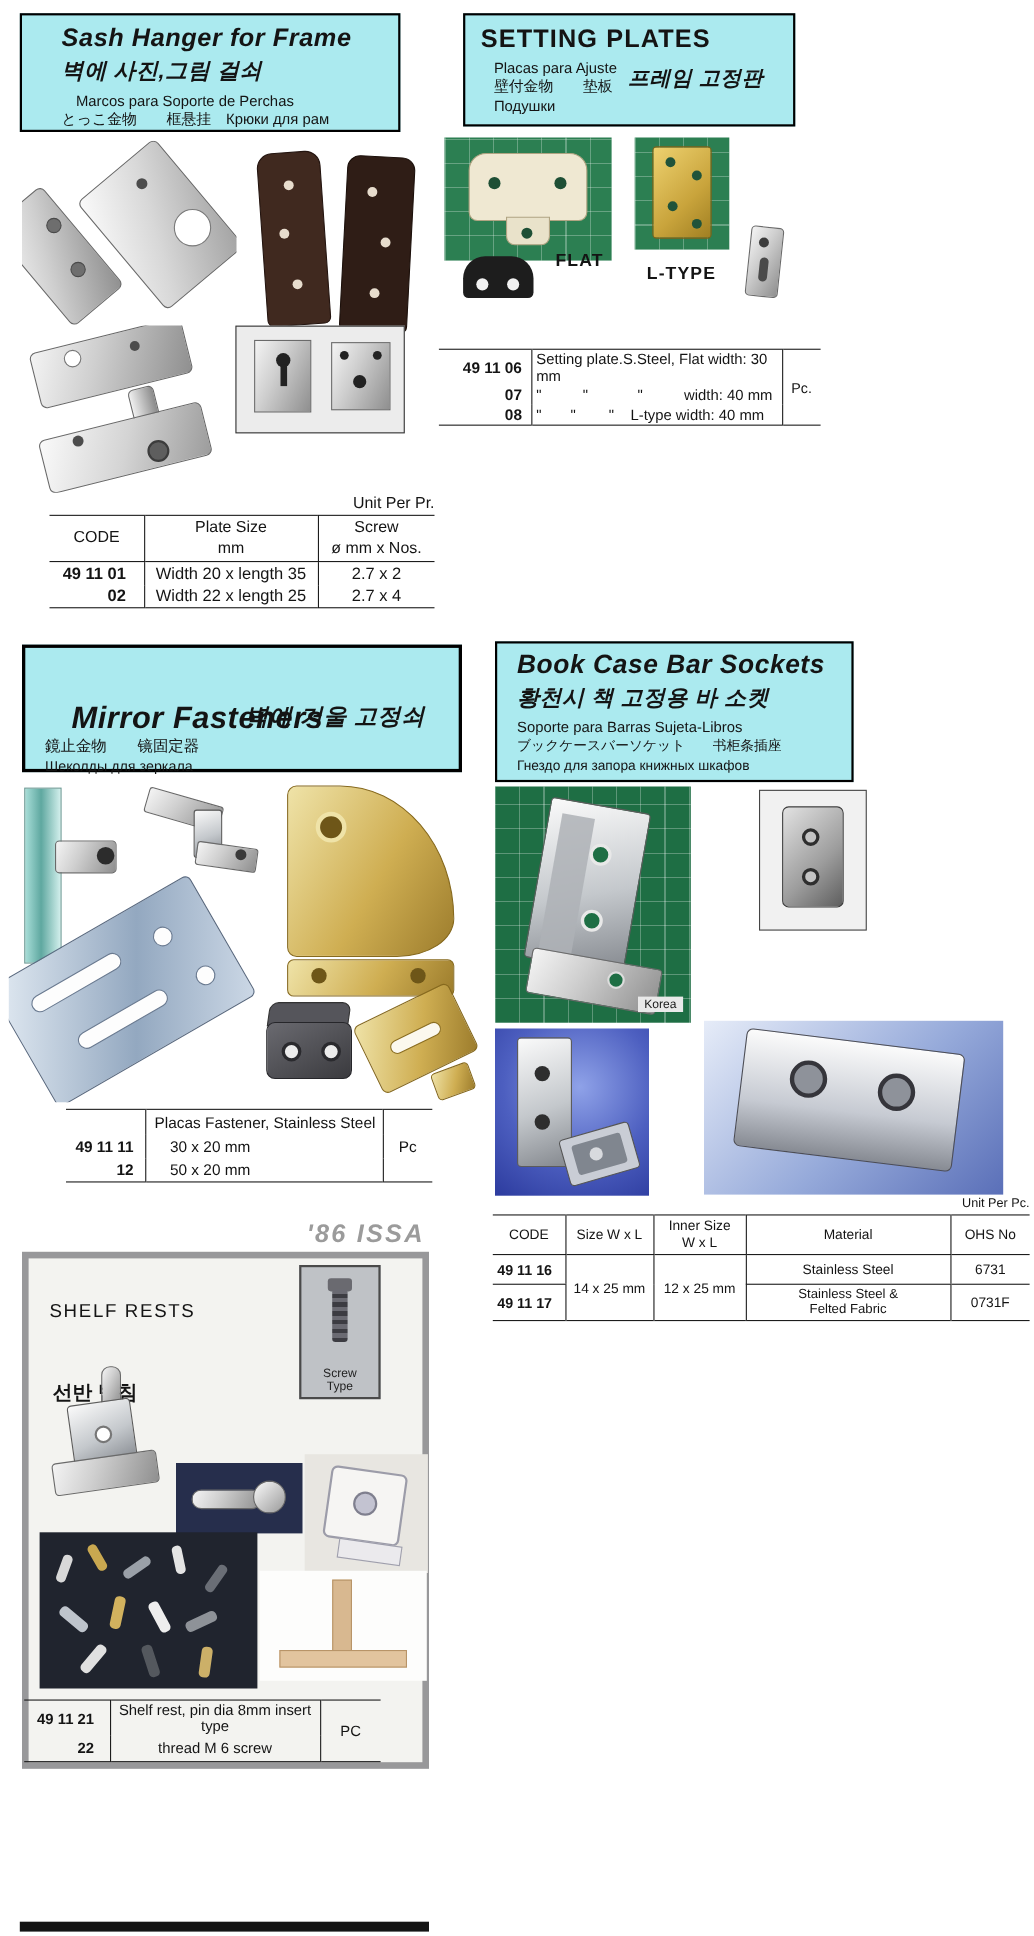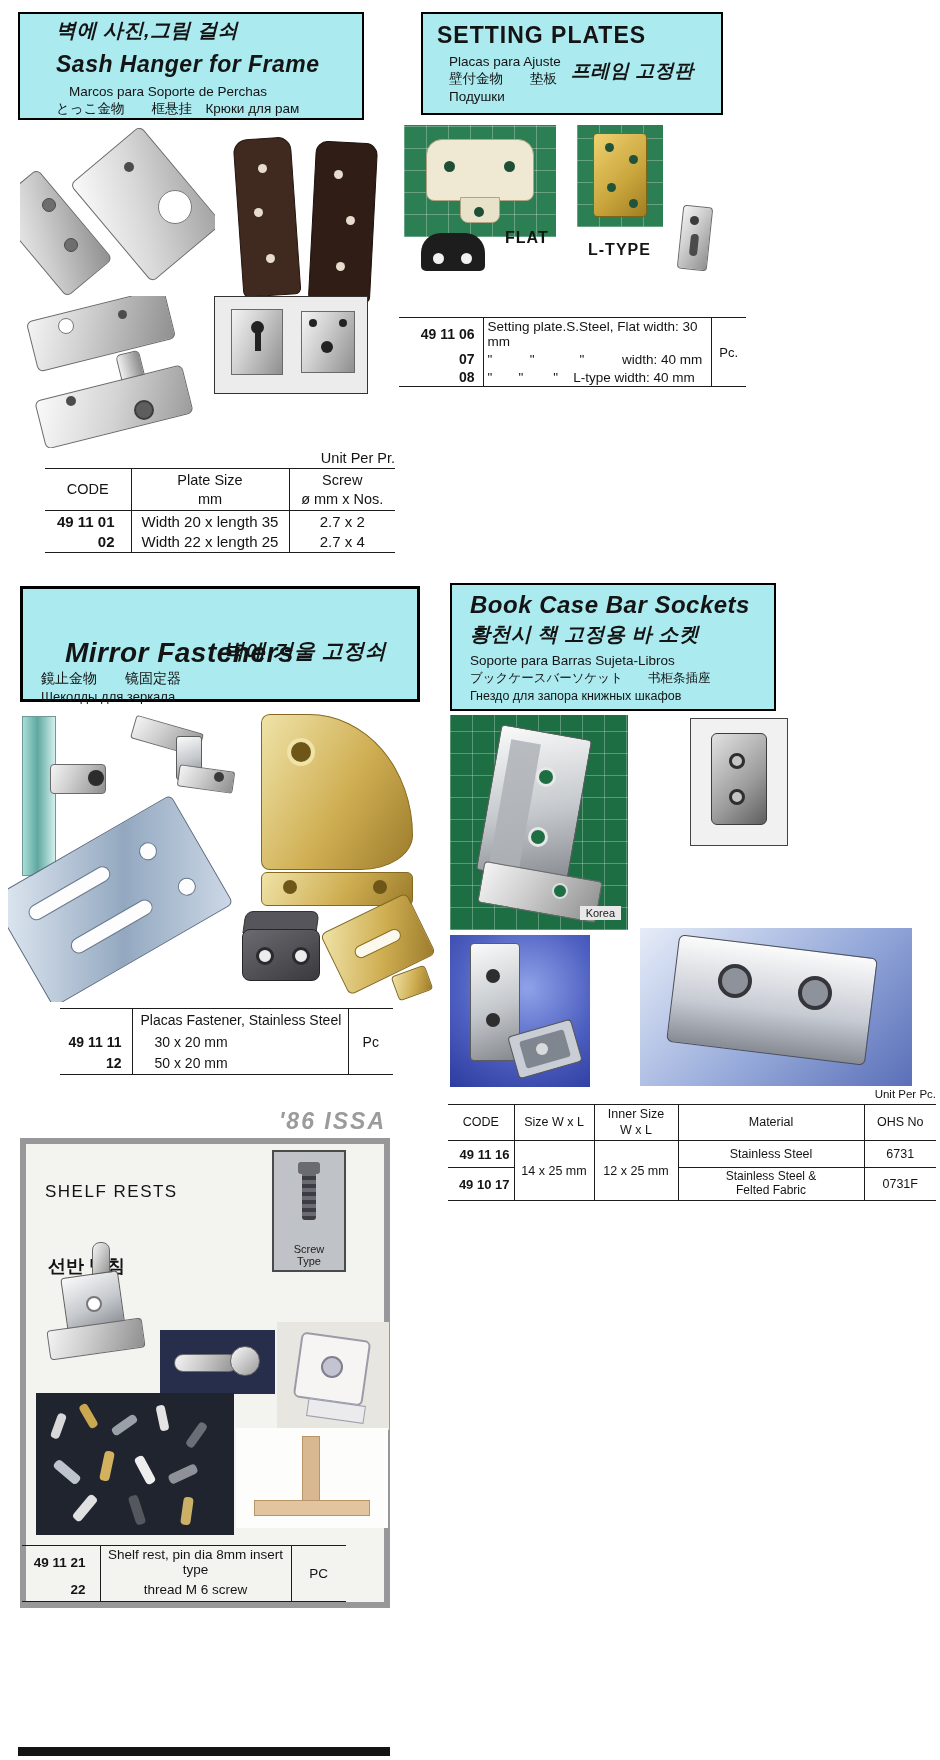--- a/index.html
+++ b/index.html
@@ -48,21 +48,21 @@
   #mirror-table .codecell{padding-right:10px;}
   #mirror-table .indent{padding-left:22px;}
   #mirror-table .unitcell{text-align:center;}
 
   #book-table{left:448px;top:1104px;width:488px;border-top:1.6px solid #1c1c1c;border-bottom:1.6px solid #1c1c1c;text-align:center;}
   #book-table th{font-weight:400;font-size:12.5px;line-height:1.25;border-bottom:1.4px solid #1c1c1c;height:36px;}
   #book-table td{font-size:12.5px;}
   #book-table .r1 td{height:27px;border-bottom:1.2px solid #1c1c1c;}
   #book-table .r1 td.span2{border-bottom:none;}
   #book-table .r2 td{height:33px;}
-  #book-table .codecell{text-align:right;font-size:13px;}
+  #book-table .codecell{text-align:left;font-size:13px;}
   #book-table .small2{font-size:12px;line-height:1.15;}
 
   #shelf-table{left:22px;top:1545px;width:324px;border-top:1.7px solid #1c1c1c;border-bottom:1.7px solid #1c1c1c;text-align:center;}
   #shelf-table td{font-size:13.5px;height:23px;}
   #shelf-table .codecell{padding-right:14px;}
 
   .unitnote{position:absolute;text-align:right;}
   .label-b{position:absolute;font-weight:700;letter-spacing:1px;}
 
   
@@ -74,22 +74,22 @@
 
   #footer-bar{position:absolute;left:18px;top:1747px;width:372px;height:9px;background:#141414;}
   .koreatag{position:absolute;right:7px;bottom:10px;background:#e9e9e9;color:#1a1a1a;font-size:11px;padding:1px 6px;}
 </style>
 </head>
 <body>
 
 <div id="page">
 
   <div class="hdrbox" style="left:18px;top:12px;width:346px;height:108px;">
+    <div class="t-big" style="font-size:23px;padding:7px 0 0 36px;">Sash Hanger for Frame</div>
     <div class="t-big" style="font-size:20px;padding:3px 0 0 36px;">벽에 사진,그림 걸쇠</div>
-    <div class="t-big" style="font-size:23px;padding:7px 0 0 36px;">Sash Hanger for Frame</div>
     <div style="font-size:13.5px;padding:6px 0 0 49px;">Marcos para Soporte de Perchas</div>
     <div style="font-size:13.5px;padding:1px 0 0 36px;">とっこ金物　　框悬挂　Крюки для рам</div>
   </div>
 
   <div class="ph" style="left:20px;top:128px;width:195px;height:185px;">
     <div class="shape chrome" style="left:2px;top:46px;width:60px;height:118px;border-radius:6px;transform:rotate(-40deg);"></div>
     <div class="hole" style="left:22px;top:70px;width:14px;height:14px;background:#6e6e6e;border:1px solid #4a4a4a;"></div>
     <div class="hole" style="left:44px;top:110px;width:14px;height:14px;background:#6e6e6e;border:1px solid #4a4a4a;"></div>
     <div class="shape chrome" style="left:80px;top:12px;width:92px;height:128px;border-radius:6px;transform:rotate(-40deg);background:linear-gradient(115deg,#fafafa,#d8d8d8 45%,#a2a2a2);"></div>
     <div class="hole" style="left:138px;top:62px;width:34px;height:34px;background:#fff;border:1px solid #7a7a7a;"></div>
@@ -355,21 +355,21 @@
     </thead>
     <tbody>
       <tr class="r1">
         <td class="codecell">49 11 16</td>
         <td class="vl span2" rowspan="2">14 x 25 mm</td>
         <td class="vl span2" rowspan="2">12 x 25 mm</td>
         <td class="vl">Stainless Steel</td>
         <td class="vl">6731</td>
       </tr>
       <tr class="r2">
-        <td class="codecell">49 10 17</td>
+        <td class="codecell">49 11 17</td>
         <td class="vl small2 preline">Stainless Steel &amp;
 Felted Fabric</td>
         <td class="vl">0731F</td>
       </tr>
     </tbody>
   </table>
 
   <div id="issa-text">'86 ISSA</div>
   <div id="issa-box"></div>
 

